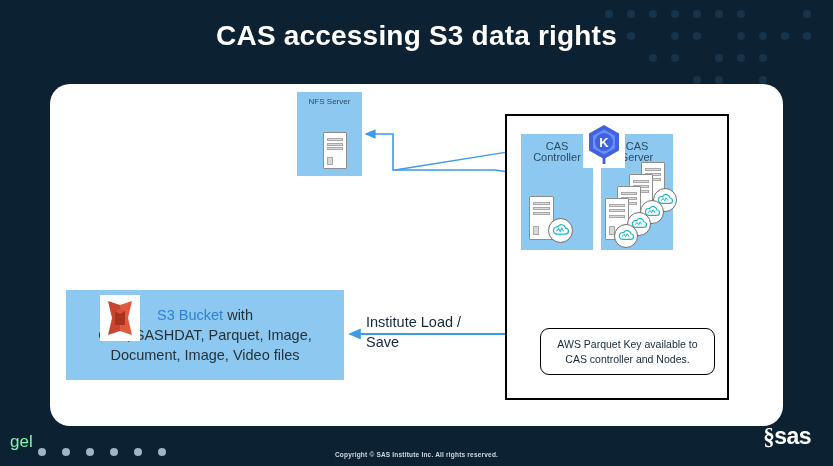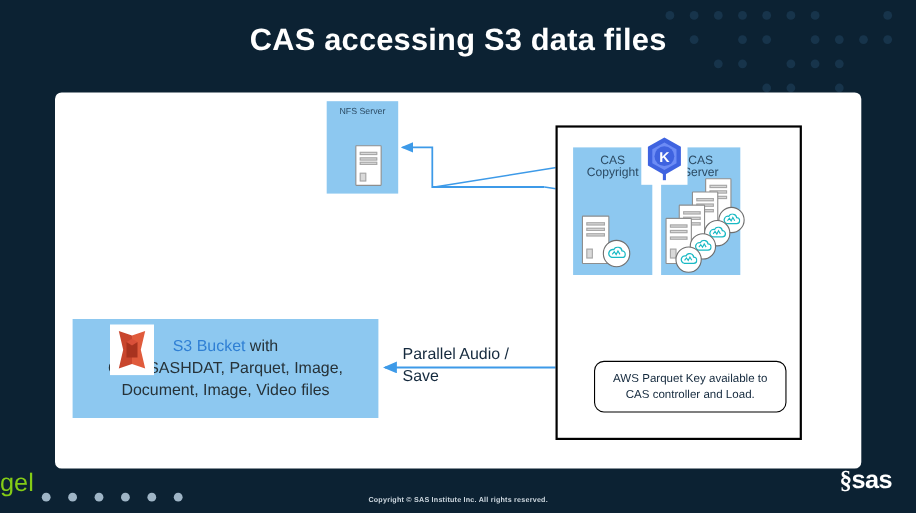--- a/index.html
+++ b/index.html
@@ -53,21 +53,21 @@
   }
 
   
   .canvas {
     position: absolute;
     left: 50px;
     top: 84px;
     width: 733px;
     height: 342px;
     background: #ffffff;
-    border-radius: 6px;
+    border-radius: 20px;
   }
 
   
   .nfs-box {
     position: absolute;
     left: 247px;
     top: 8px;
     width: 65px;
     height: 84px;
     background: #8dc8f0;
@@ -233,24 +233,24 @@
   .wires {
     position: absolute;
     left: 0; top: 0;
     width: 733px; height: 342px;
     pointer-events: none;
   }
 
   
   .footer-brand {
     position: absolute;
-    left: 0;
+    left: 10px;
     bottom: 14px;
-    font-size: 23px;
-    color: #84cc16;
+    font-size: 17px;
+    color: #86efac;
   }
   .copyright {
     position: absolute;
     left: 0; bottom: 8px;
     width: 833px;
     text-align: center;
     font-size: 6.5px;
     font-weight: bold;
     color: #cfd9e1;
     letter-spacing: 0.2px;
@@ -288,21 +288,21 @@
     <div class="dot" style="left: 44px; top: 44px;"></div>
     <div class="dot" style="left: 66px; top: 44px;"></div>
     <div class="dot" style="left: 110px; top: 44px;"></div>
     <div class="dot" style="left: 132px; top: 44px;"></div>
     <div class="dot" style="left: 154px; top: 44px;"></div>
     <div class="dot" style="left: 88px; top: 66px;"></div>
     <div class="dot" style="left: 110px; top: 66px;"></div>
     <div class="dot" style="left: 154px; top: 66px;"></div>
   </div>
 
-<div class="slide-title">CAS accessing  S3 data files</div>
+<div class="slide-title">CAS accessing  S3 data rights</div>
 
 <div class="canvas">
 
   <svg class="wires" viewBox="0 0 733 342">
     <defs>
       <marker id="ah" markerWidth="7" markerHeight="7" refX="6" refY="3" orient="auto">
         <path d="M0,0 L7,3 L0,6 z" fill="#3d9ae8"></path>
       </marker>
     </defs>
 
@@ -326,21 +326,21 @@
       <div class="drive"></div>
     </div>
   </div>
 
 
   <div class="k8s-frame">
 
     <div class="cas-ctrl-box">
       <div class="cas-cap">
         <div>CAS</div>
-        <div>Copyright</div>
+        <div>Controller</div>
       </div>
       <div class="server-icon" style="left:8px; top:62px; width:25px; height:44px;">
         <div class="slat" style="top:12%"></div>
         <div class="slat" style="top:24%"></div>
         <div class="slat" style="top:36%"></div>
         <div class="drive"></div>
       </div>
       <div class="cloud-badge" style="left:27px; top:84px; width:25px; height:25px;">
         <svg width="17" height="13" viewBox="0 0 24 18">
           <path d="M6,14 h13 a4.2,4.2 0 0 0 0-8.4 a5.6,5.6 0 0 0-10.6-1.6 A4.6,4.6 0 0 0 6,14 z" fill="none" stroke="#19b9c4" stroke-width="1.7"></path>
@@ -411,21 +411,21 @@
         <polygon points="20,3 35,11.5 35,28.5 20,37 5,28.5 5,11.5" fill="#3f63e0"></polygon>
         <polygon points="20,7.5 31,13.7 31,26.3 20,32.5 9,26.3 9,13.7" fill="#6d8cf5"></polygon>
         <circle cx="20" cy="20" r="9" fill="#3f63e0"></circle>
         <text x="20" y="25" font-family="Liberation Sans, sans-serif" font-size="13" font-weight="bold" fill="#ffffff" text-anchor="middle">K</text>
         <rect x="18.6" y="36" width="2.8" height="6" fill="#3f63e0"></rect>
       </svg>
     </div>
   </div>
 
   <div class="arrow-label lbl-parallel">
-    <div>Parallel Audio /</div>
+    <div>Institute Load /</div>
     <div>Save</div>
   </div>
 
   <div class="s3-box">
     <div class="s3-icon">
       <svg width="32" height="38" viewBox="0 0 32 38">
         <polygon points="4,2 16,6 16,32 4,36 8,19" fill="#c8462e"></polygon>
         <polygon points="28,2 16,6 16,32 28,36 24,19" fill="#e05b3c"></polygon>
         <rect x="11" y="12" width="10" height="14" fill="#a8331f"></rect>
         <polygon points="11,12 16,9 21,12 16,15" fill="#d9503a"></polygon>
@@ -436,21 +436,21 @@
         <span class="s3-name">S3 Bucket</span><span> with</span>
       </div>
       <div>CSV, SASHDAT, Parquet, Image,</div>
       <div>Document, Image, Video files</div>
     </div>
   </div>
 
   <div class="callout">
     <div>
       <div>AWS Parquet Key available to</div>
-      <div>CAS controller and Load.</div>
+      <div>CAS controller and Nodes.</div>
     </div>
   </div>
 
 </div>
 
 <div class="footer-dots" id="footerDots">
     <div class="fdot" style="left: 0px; top: 0px;"></div>
     <div class="fdot" style="left: 24px; top: 0px;"></div>
     <div class="fdot" style="left: 48px; top: 0px;"></div>
     <div class="fdot" style="left: 72px; top: 0px;"></div>

